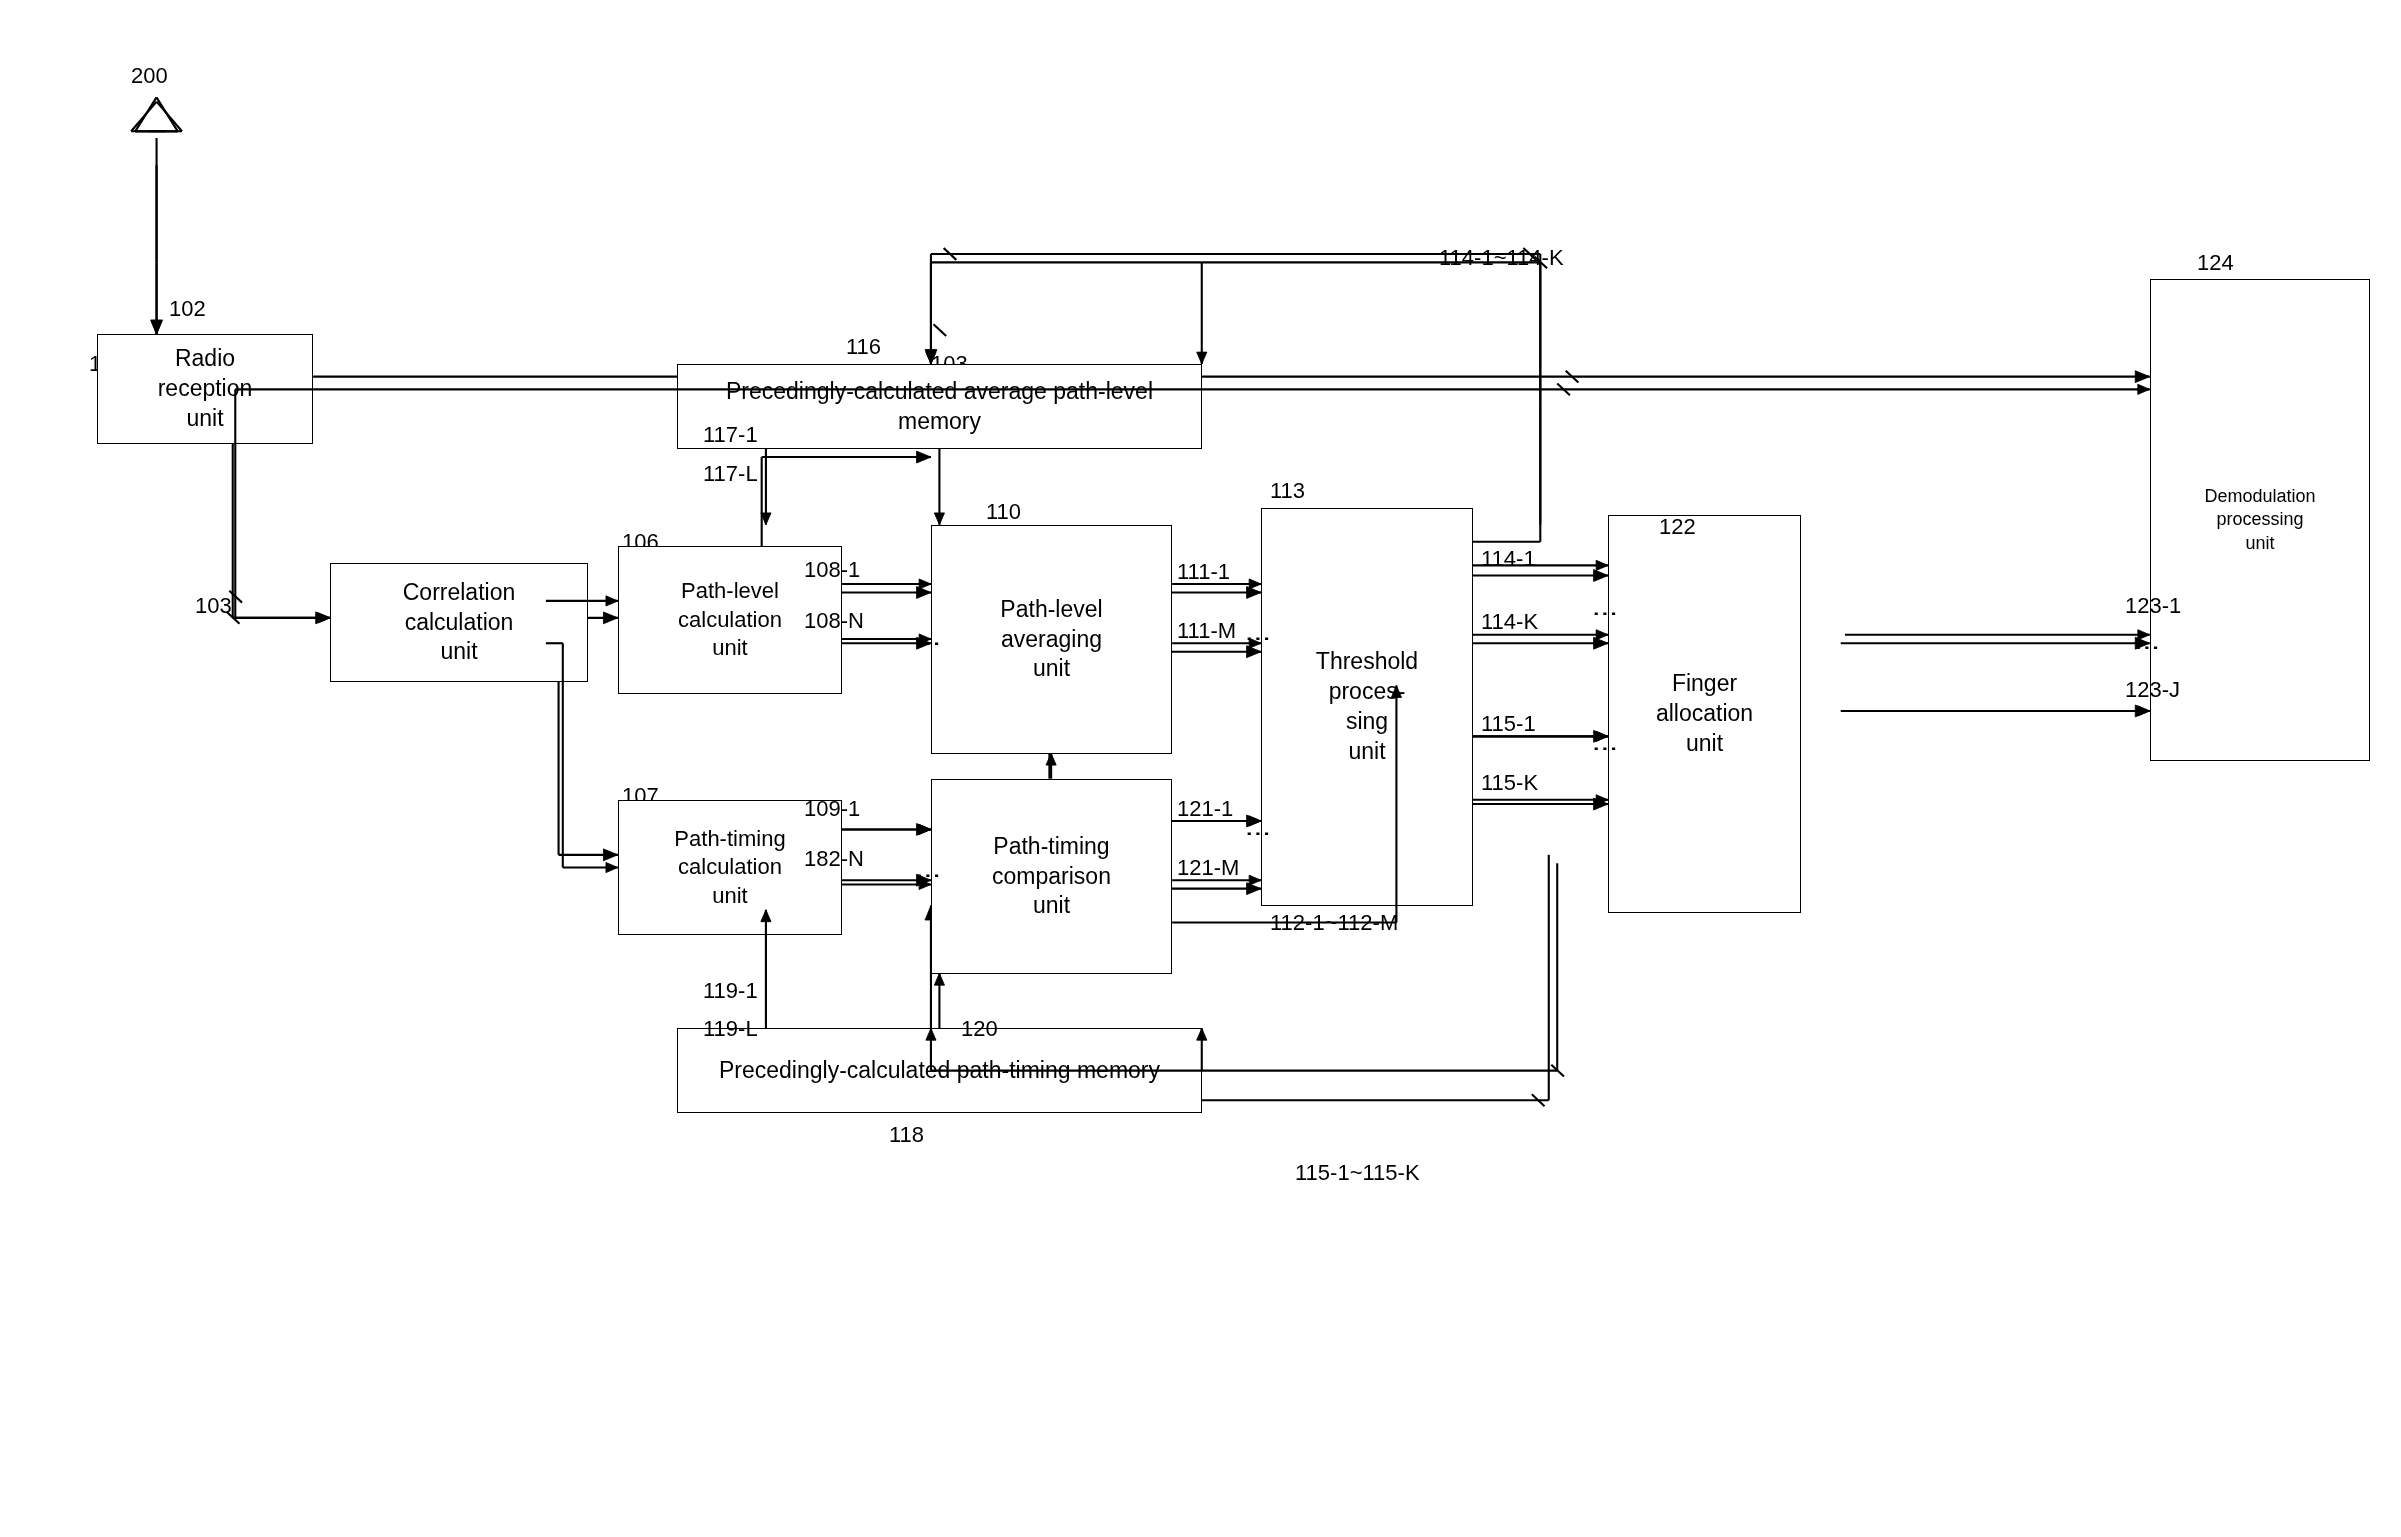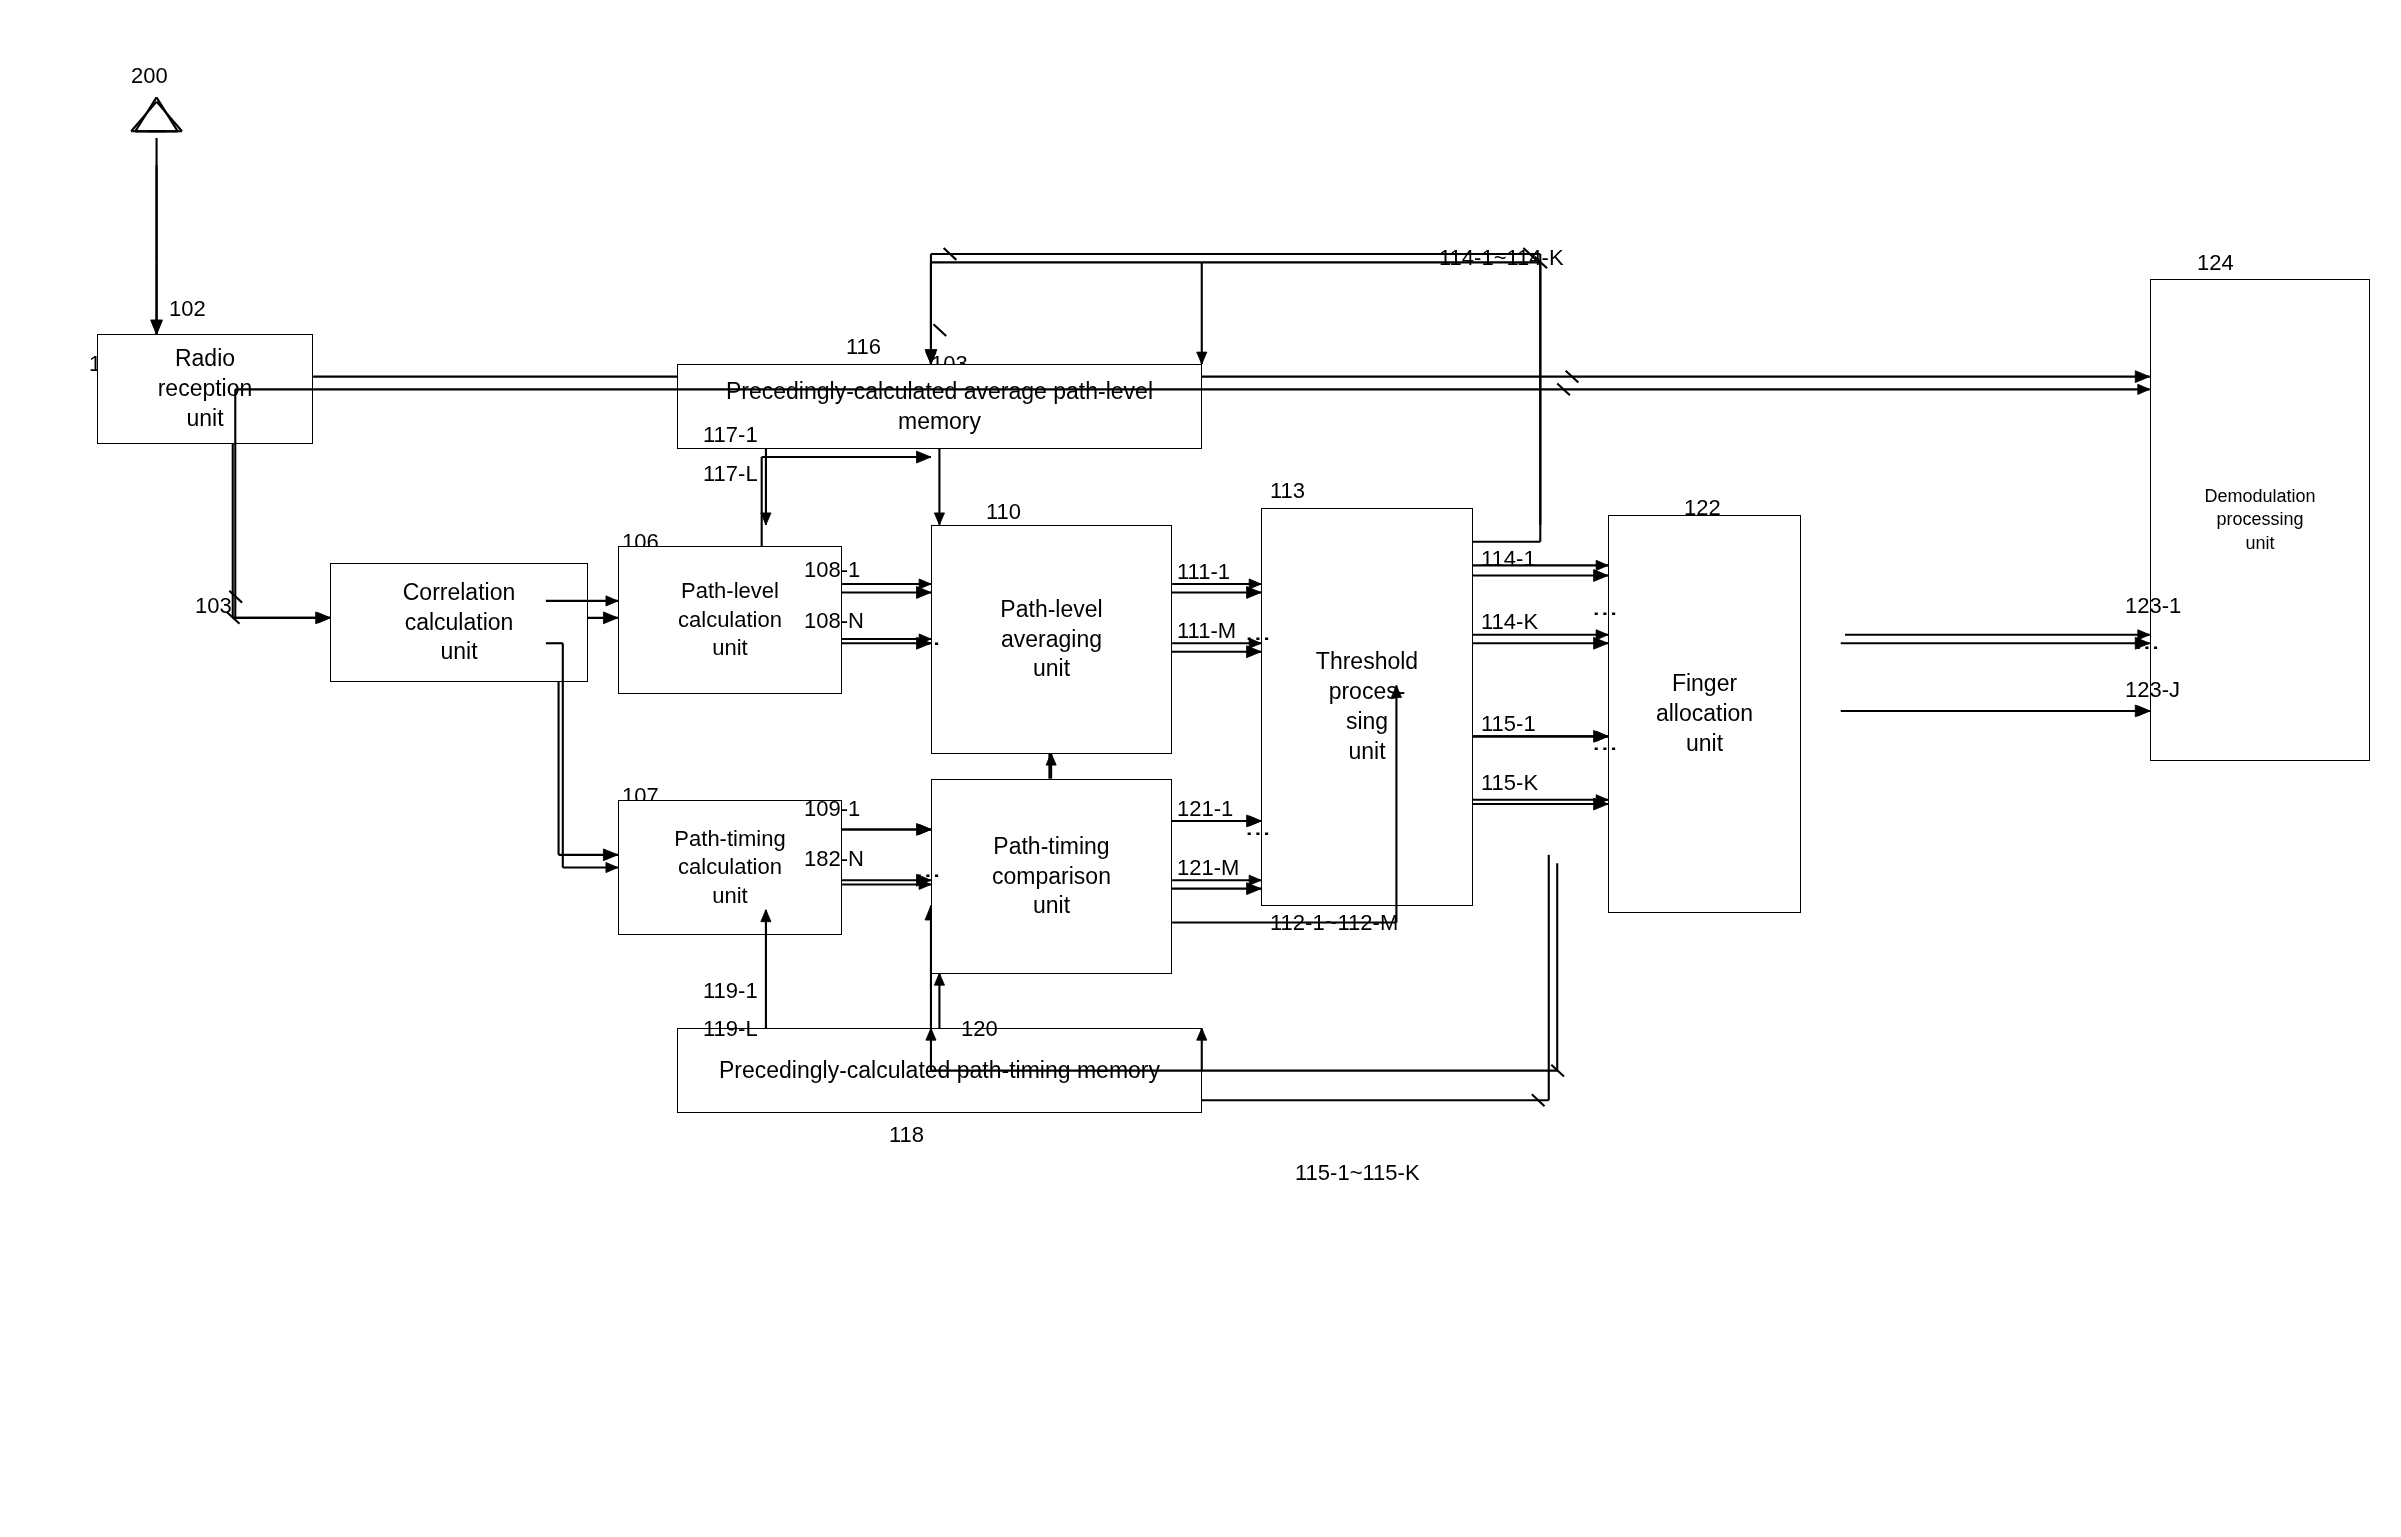--- a/index.html
+++ b/index.html
@@ -225,21 +225,21 @@
   <div class="label" style="left:1439px; top:245px;">114-1~114-K</div>
 
   <div class="label" style="left:1481px; top:546px;">114-1</div>
   <div class="label" style="left:1481px; top:609px;">114-K</div>
 
   <div class="label" style="left:1481px; top:711px;">115-1</div>
   <div class="label" style="left:1481px; top:770px;">115-K</div>
 
   <div class="block" style="left:1608px; top:515px; width:193px; height:398px; font-size:23px;">Finger<br>allocation<br>unit</div>
 
-  <div class="label" style="left:1659px; top:495px;margin-left:25px;">122</div>
+  <div class="label" style="left:1659px; top:514px;">122</div>
 
   <div class="block" style="left:2150px; top:279px; width:220px; height:482px; font-size:18px;">Demodulation<br>processing<br>unit</div>
 
   <div class="label" style="left:2197px; top:250px;">124</div>
 
   <div class="label" style="left:2125px; top:593px;">123-1</div>
 
   <div class="label" style="left:2125px; top:677px;text-align:center;">123-J</div>
 
   <div class="block" style="left:677px; top:364px; width:525px; height:85px; font-size:23px;">Precedingly-calculated average path-level memory</div>

